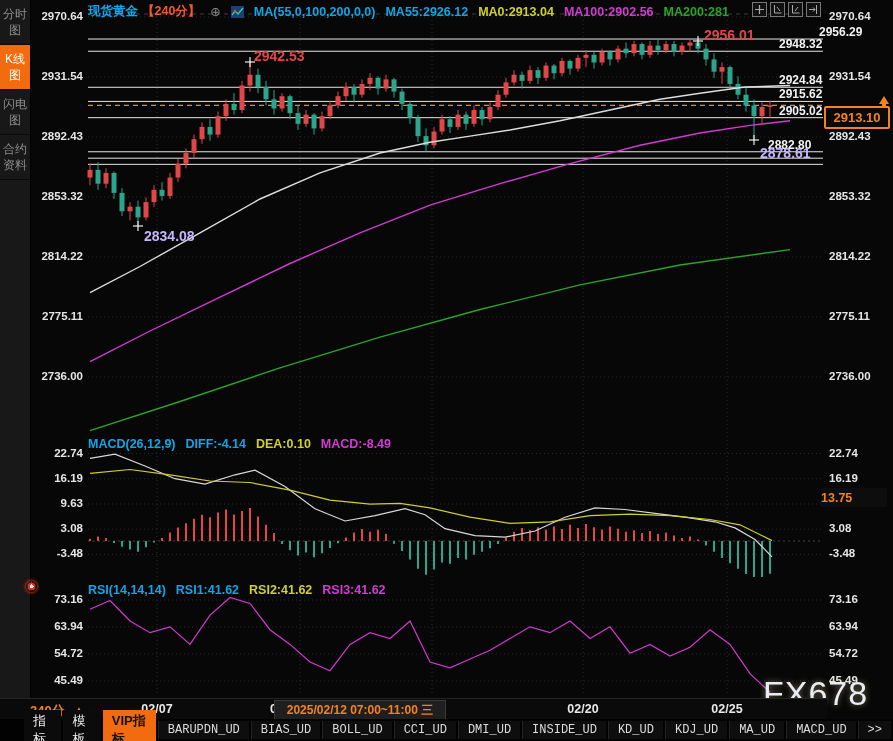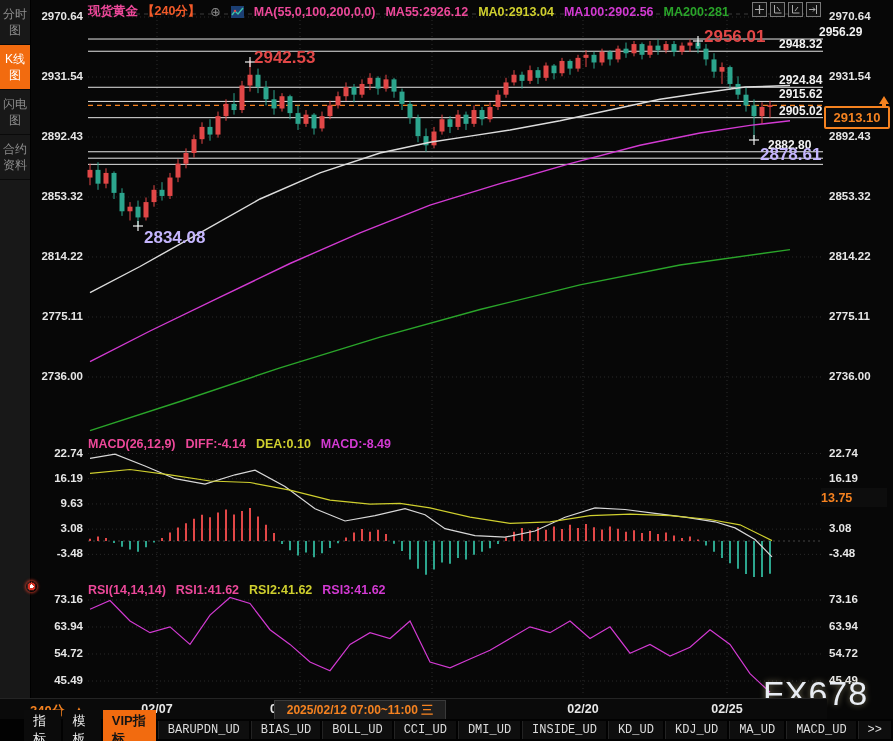--- a/index.html
+++ b/index.html
@@ -6,35 +6,35 @@
   #app{position:relative;width:893px;height:741px;overflow:hidden;background:#070707;
        font-family:"Liberation Sans","DejaVu Sans",sans-serif;color:#ddd;}
   
   #sidebar{position:absolute;left:0;top:0;width:30px;height:700px;background:#181818;border-right:1px solid #000;}
   .side-tab{width:30px;text-align:center;font-size:12px;line-height:16px;color:#8d8d8d;
             padding:6px 0;border-bottom:1px solid #0a0a0a;cursor:pointer;word-break:break-all;}
   .side-tab.active{background:#f26b0f;color:#fff;}
   
   .hdr{position:absolute;top:3px;left:88px;display:flex;gap:10px;align-items:center;
        font-size:12.5px;font-weight:700;white-space:nowrap;z-index:5;}
-  .c-white{color:#ec4899}.c-orange{color:#f25a29}.c-yellow{color:#cfcf2e}
+  .c-white{color:#0ea5e9}.c-orange{color:#f25a29}.c-yellow{color:#cfcf2e}
   .c-magenta{color:#d23ad2}.c-green{color:#2aa52a}.c-gray{color:#8a8a8a}
   #tool-icons{position:absolute;top:2px;left:752px;display:flex;gap:3px;z-index:5;}
   .ticon{width:13px;height:13px;border:1px solid #777;background:#111;color:#aaa;
          display:flex;align-items:center;justify-content:center;cursor:pointer;}
   
   .axlbl{position:absolute;font-size:11.5px;font-weight:700;color:#e6e6e6;z-index:4;}
   .axlbl.l{width:54px;text-align:right;left:29px;}
   .axlbl.r{left:829px;}
   .linelbl{position:absolute;font-size:12px;font-weight:700;color:#f2f2f2;z-index:4;}
   
   .indhdr{position:absolute;left:88px;display:flex;gap:10px;font-size:12.5px;font-weight:700;
           white-space:nowrap;z-index:5;}
   
-  .ann{position:absolute;font-size:17px;font-weight:700;z-index:4;text-align:right;}
+  .ann{position:absolute;font-size:14px;font-weight:700;z-index:4;text-align:right;}
   .ann.red{color:#e14747}.ann.teal{color:#c4b5fd}
   
   #price-box{position:absolute;left:824px;top:106px;width:62px;height:19px;border:2px solid #f58220;
              border-radius:2px;background:#0a0a0a;color:#f58220;font-size:13px;font-weight:700;
              display:flex;align-items:center;justify-content:center;z-index:6;}
   #alert-icon{position:absolute;left:879px;top:96px;width:0;height:0;z-index:6;
               border-left:5px solid transparent;border-right:5px solid transparent;
               border-bottom:8px solid #f58220;}
   #alert-icon::after{content:"";position:absolute;left:-2px;top:8px;width:4px;height:2px;background:#f58220;}
   #macd-marker{position:absolute;left:821px;top:488px;width:66px;height:19px;background:#0d0d0d;

